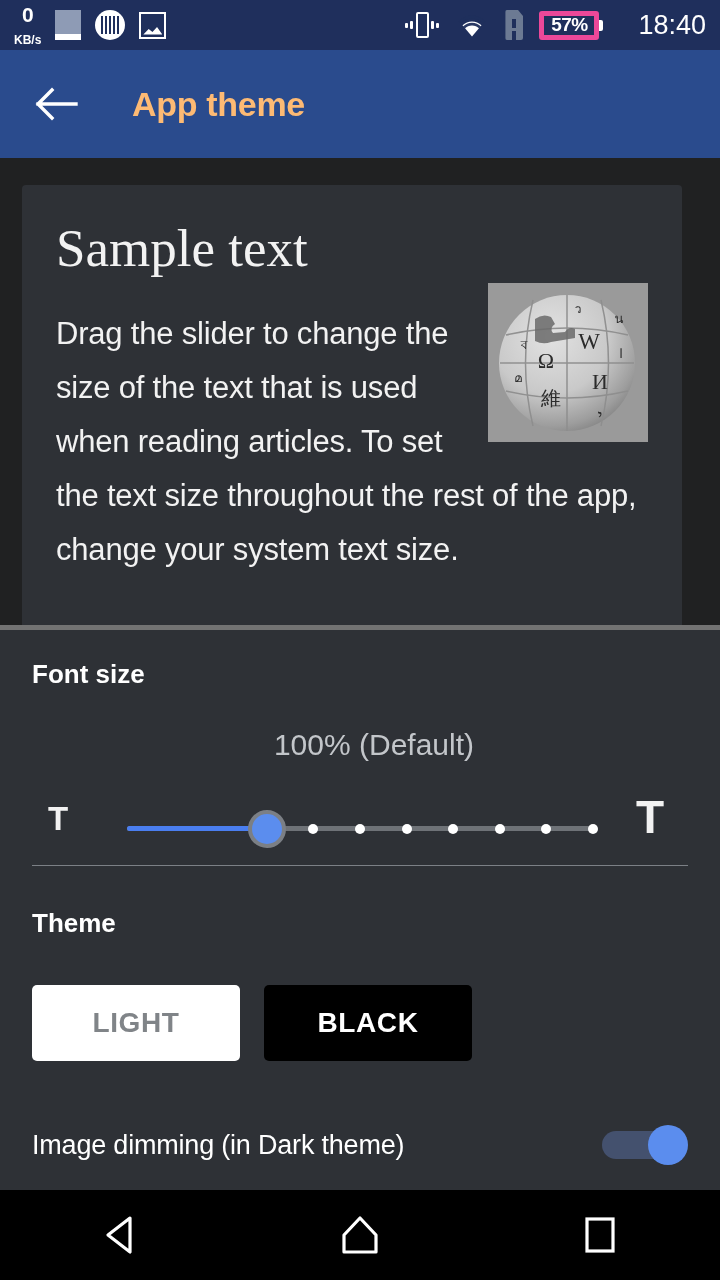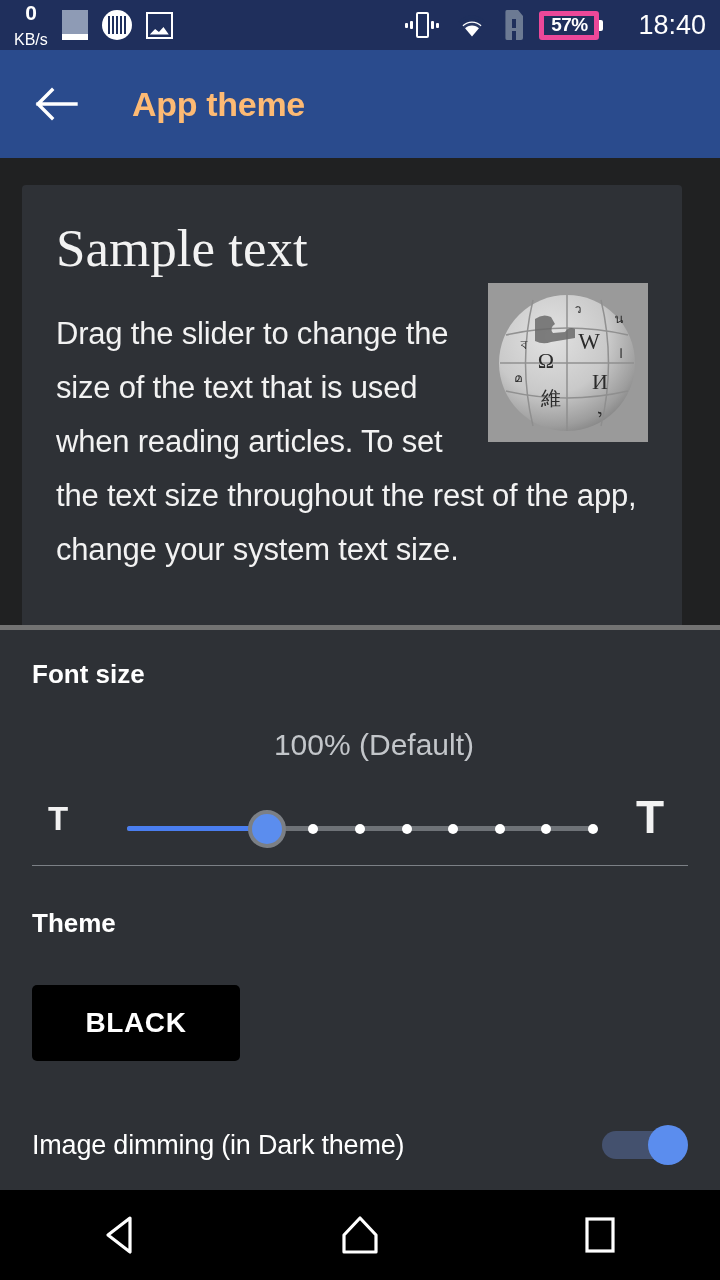--- a/index.html
+++ b/index.html
@@ -23,21 +23,21 @@
     background: #1f2f5c;
     display: flex; align-items: center;
     padding: 0 14px 0 14px;
   }
   .sb-left { display: flex; align-items: center; gap: 14px; }
   .sb-right { display: flex; align-items: center; gap: 16px; margin-left: auto; }
 
   .netspeed { display: flex; flex-direction: column; align-items: center;
     line-height: 1; color: #fff; }
   .netspeed .n { font-size: 21px; font-weight: bold; letter-spacing: -0.5px; }
-  .netspeed .u { font-size: 16px; font-weight: normal; margin-top: 9px; }
+  .netspeed .u { font-size: 12px; font-weight: bold; margin-top: 9px; }
 
   .ic-screenrec { width: 26px; height: 30px; background: #8e9bb5;
     border-bottom: 6px solid #ffffff; }
   .ic-barcode { width: 30px; height: 30px; border-radius: 50%; background:#fff;
     position: relative; overflow: hidden; }
   .ic-barcode:before {
     content: ""; position: absolute; left: 6px; top: 6px; width: 18px; height: 18px;
     background: repeating-linear-gradient(to right, #1f2f5c 0 2px, #fff 2px 4px);
   }
   .ic-photo { width: 27px; height: 27px; border: 2.5px solid #fff; position: relative;
@@ -259,20 +259,21 @@
           <div class="tick" style="left: 372.8px;"></div>
           <div class="tick" style="left: 419.4px;"></div>
           <div class="tick" style="left: 466px;"></div>
         </div>
     </div>
 
     <div id="divider"></div>
 
     <div class="section-label" id="theme-label">Theme</div>
     <div id="theme-buttons">
+      <div class="theme-btn light">LIGHT</div>
       <div class="theme-btn black">BLACK</div>
     </div>
 
     <div id="dim-row">
       <div id="dim-label">Image dimming (in Dark theme)</div>
       <div id="dim-toggle">
         <div id="dim-track"></div>
         <div id="dim-thumb"></div>
       </div>
     </div>

